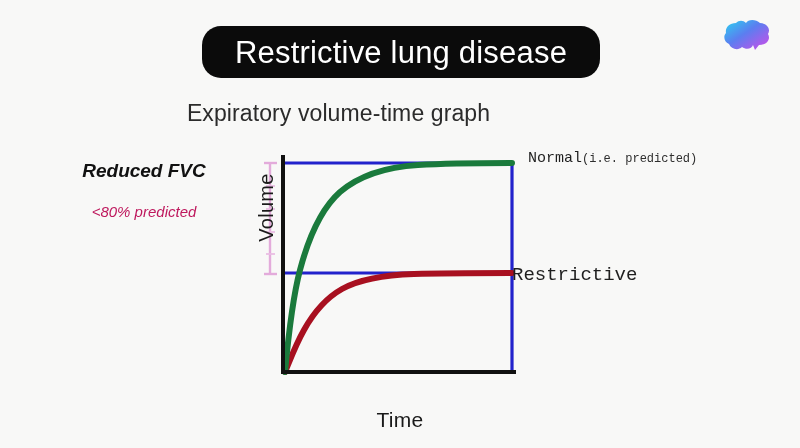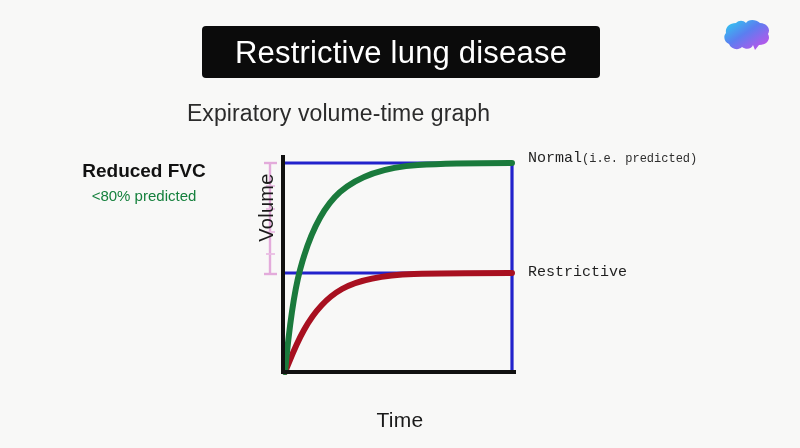--- a/index.html
+++ b/index.html
@@ -29,21 +29,21 @@
   }
 
   
   .title-banner {
     position: absolute;
     left: 202px;
     top: 26px;
     width: 398px;
     height: 52px;
     background: #0b0b0b;
-    border-radius: 4px;
+    border-radius: 19px;
     display: flex;
     align-items: center;
     justify-content: center;
   }
   .title-text {
     color: #ffffff;
     font-size: 31px;
     font-weight: 500;
     letter-spacing: 0.2px;
     line-height: 1;
@@ -63,32 +63,33 @@
     letter-spacing: 0.1px;
   }
 
   
   .annotation {
     position: absolute;
     left: 38px;
     top: 160px;
     width: 212px;
     text-align: center;
+    font-style: italic;
   }
   .annotation-title {
     font-size: 19px;
     font-weight: 700;
     color: #111111;
     line-height: 1.15;
   }
   .annotation-sub {
     font-size: 15px;
     font-weight: 400;
-    color: #15803d;
-    margin-top: 5px;
+    color: #be185d;
+    margin-top: 21px;
     line-height: 1.15;
   }
 
   
   .chart {
     position: absolute;
     left: 0;
     top: 0;
     width: 800px;
     height: 448px;
@@ -129,23 +130,23 @@
   .curve-label-normal {
     left: 528px;
     top: 150px;
     font-size: 15px;
   }
   .curve-label-normal .note {
     font-size: 12px;
     color: #2e2e2e;
   }
   .curve-label-restrictive {
-    left: 528px;
+    left: 512px;
     top: 264px;
-    font-size: 15px;
+    font-size: 19px;
   }
 </style>
 </head>
 <body>
 
 <div class="slide">
 
   <div class="logo">
     <svg width="52" height="44" viewBox="0 0 52 44" xmlns="http://www.w3.org/2000/svg">
       <defs>

